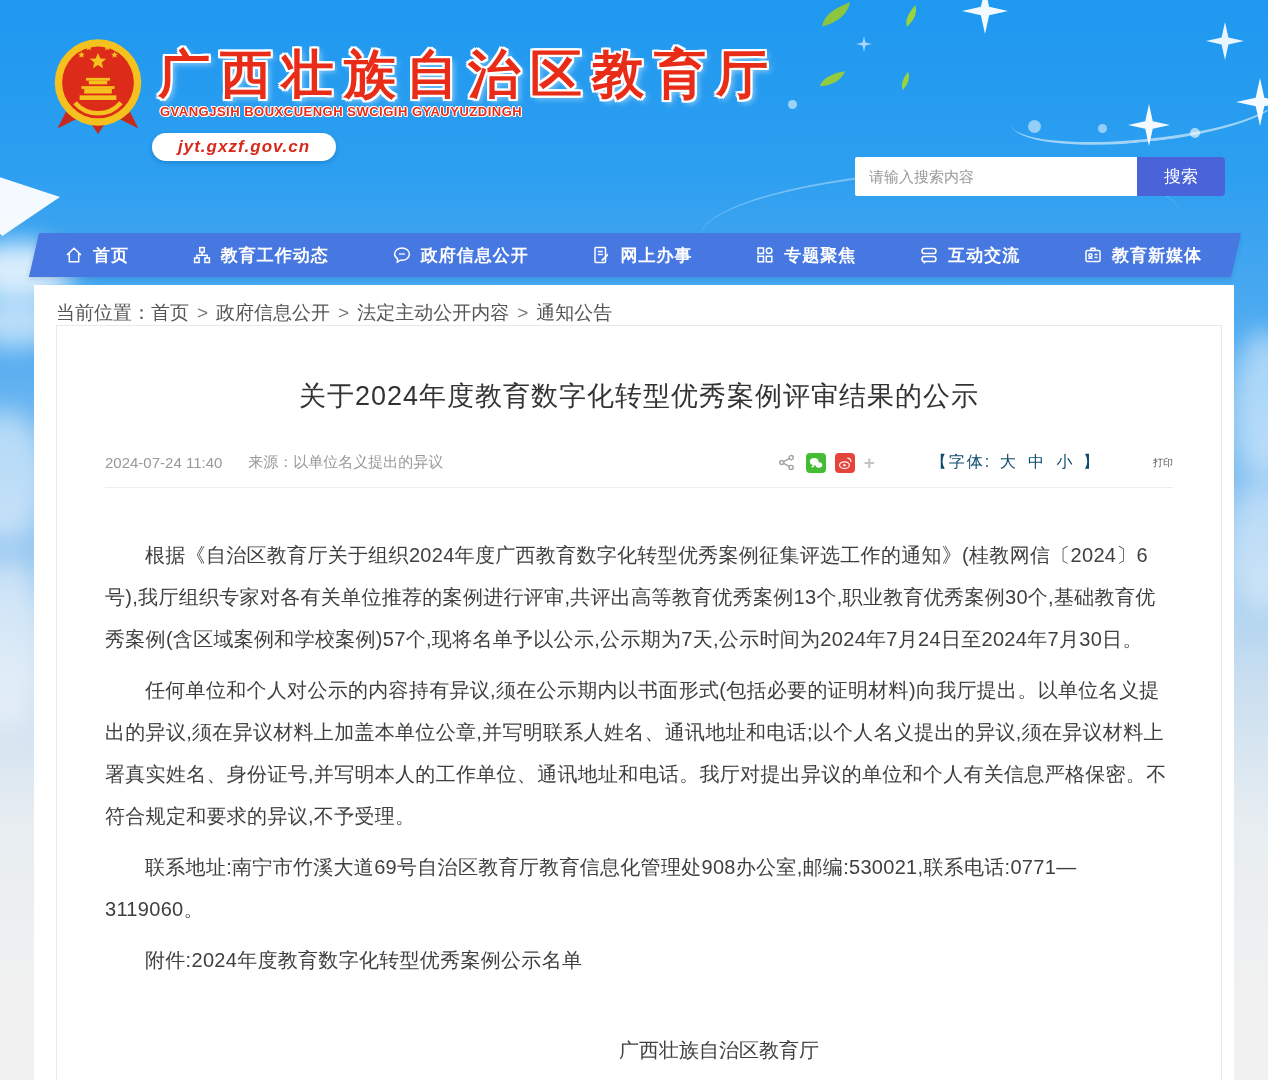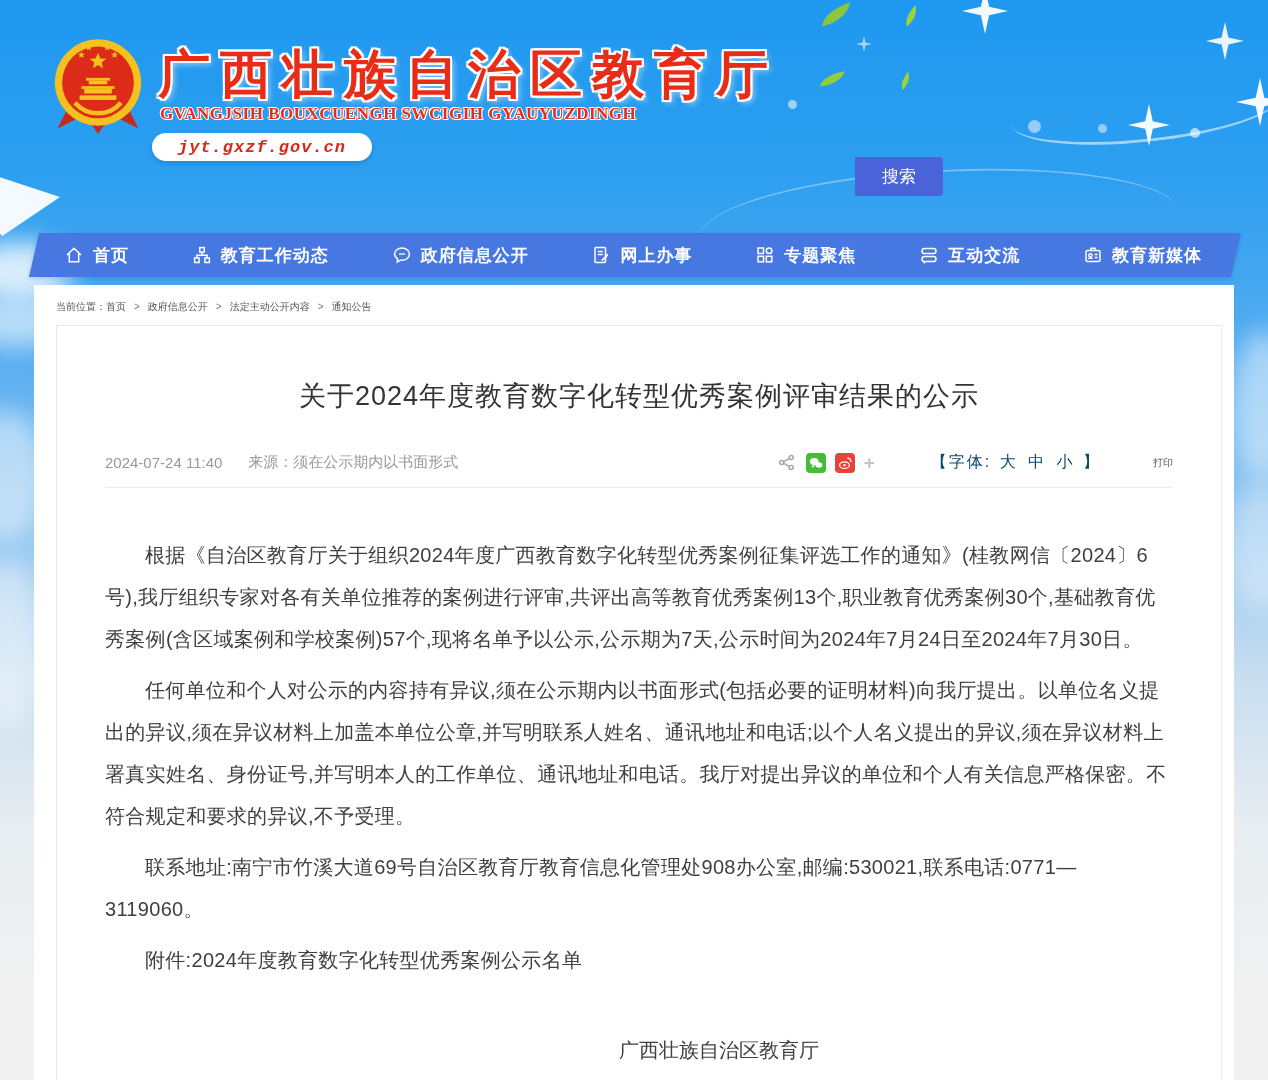--- a/index.html
+++ b/index.html
@@ -20,48 +20,48 @@
   .swoosh-tri { background:rgba(255,255,255,.95); clip-path:polygon(0 12%, 100% 46%, 22% 100%, 0 74%); }
 
   
   .header { position:absolute; left:0; top:0; width:1268px; height:233px; }
   .emblem { position:absolute; left:52px; top:34px; width:92px; height:108px; }
   .site-title { position:absolute; left:158px; top:40px; width:600px;
     font-size:52px; font-weight:bold; letter-spacing:10px; color:#e82c17; white-space:nowrap;
     font-family:"Liberation Serif","DejaVu Serif",serif;
     text-shadow:2px 0 0 #fff,-2px 0 0 #fff,0 2px 0 #fff,0 -2px 0 #fff,2px 2px 0 #fff,-2px -2px 0 #fff,2px -2px 0 #fff,-2px 2px 0 #fff,3px 3px 6px rgba(255,255,255,.6); }
   .site-subtitle { position:absolute; left:160px; top:104px; width:600px;
-    font-size:17px; font-weight:bold; letter-spacing:.5px; color:#e82c17; white-space:nowrap;
-    font-family:Liberation Serif, serif;
+    font-size:13px; font-weight:bold; letter-spacing:.5px; color:#e82c17; white-space:nowrap;
+    font-family:Liberation Sans, sans-serif;
     text-shadow:1px 0 0 #fff,-1px 0 0 #fff,0 1px 0 #fff,0 -1px 0 #fff,1px 1px 0 #fff,-1px -1px 0 #fff; }
   .url-pill { position:absolute; left:152px; top:133px; height:28px; padding:0 26px;
     background:#fff; border-radius:15px; display:flex; align-items:center;
     box-shadow:0 2px 4px rgba(0,60,120,.25); }
   .url-pill span { color:#d8281b; font-size:17px; font-weight:bold; font-style:italic;
-    font-family:Liberation Mono, monospace; letter-spacing:1px; }
+    font-family:Liberation Sans, sans-serif; letter-spacing:1px; }
 
   .search { position:absolute; left:855px; top:157px; display:flex; }
   .search input { width:282px; height:39px; border:0; outline:none; background:#fff;
     padding:0 14px; font-size:15px; color:#333; border-radius:2px 0 0 2px; }
   .search input::placeholder { color:#999; }
   .search button { width:88px; height:39px; border:0; background:#4a63d8; color:#fff;
     font-size:17px; cursor:pointer; border-radius:0 4px 4px 0; }
 
   
   .navbar { position:absolute; left:34px; top:233px; width:1202px; height:44px;
     background:#4777e0; transform:skewX(-13deg); box-shadow:0 2px 5px rgba(0,50,130,.18); }
   .nav-inner { width:100%; height:100%; transform:skewX(13deg); display:flex;
     align-items:center; justify-content:space-between; padding:0 34px 0 30px; }
   .nav-item { display:flex; align-items:center; gap:9px; color:#fff; cursor:pointer; }
   .nav-item .nav-icon { width:20px; height:20px; display:flex; }
   .nav-item .nav-label { font-size:17px; font-weight:bold; letter-spacing:1px; white-space:nowrap; }
 
   
   .content-panel { position:absolute; left:34px; top:285px; width:1200px; height:795px; background:#fff; }
-  .breadcrumb { padding:15px 0 0 22px; font-size:10px; color:#555; }
+  .breadcrumb { padding:15px 0 0 22px; font-size:19px; color:#555; }
   .breadcrumb a { color:#555; text-decoration:none; cursor:pointer; }
   .breadcrumb .sep { margin:0 8px; color:#777; }
 
   .article-box { position:absolute; left:22px; top:40px; width:1166px; height:760px;
     border:1px solid #e9e9e9; background:#fff; padding:0 48px; }
   .article-title { margin-top:52px; text-align:center; font-size:27px; font-weight:normal;
     color:#333; letter-spacing:1px; }
   .meta-row { margin-top:38px; display:flex; align-items:center; justify-content:space-between;
     padding-bottom:14px; border-bottom:1px solid #ececec; }
   .meta-left { display:flex; align-items:center; gap:26px; font-size:15px; color:#999; }
@@ -174,20 +174,21 @@
       </svg>
     </div>
 
     <h1 class="site-title">广西壮族自治区教育厅</h1>
     <div class="site-subtitle">GVANGJSIH BOUXCUENGH SWCIGIH GYAUYUZDINGH</div>
     <div class="url-pill">
       <span>jyt.gxzf.gov.cn</span>
     </div>
 
     <div class="search">
+      <input type="text" placeholder="请输入搜索内容" style="">
       <button>搜索</button>
     </div>
   </div>
 
   <div class="navbar">
     <div class="nav-inner">
 
       <div class="nav-item">
         <span class="nav-icon">
           <svg width="20" height="20" viewBox="0 0 20 20" fill="none" stroke="#fff" stroke-width="1.5">
@@ -274,21 +275,21 @@
       <span>当前位置：</span><a>首页</a><span class="sep">&gt;</span><a>政府信息公开</a><span class="sep">&gt;</span><a>法定主动公开内容</a><span class="sep">&gt;</span><a>通知公告</a>
     </div>
 
     <div class="article-box">
 
       <div class="article-title">关于2024年度教育数字化转型优秀案例评审结果的公示</div>
 
       <div class="meta-row">
         <div class="meta-left">
           <span>2024-07-24 11:40</span>
-          <span>来源：须在公示期内以书面形式</span>
+          <span>来源：以单位名义提出的异议</span>
         </div>
         <div class="meta-right">
           <div class="share-group">
             <span class="share-ico">
               <svg width="17" height="17" viewBox="0 0 16 16" fill="none" stroke="#a3a3a3" stroke-width="1.4">
                   <circle cx="12.4" cy="3.4" r="1.9"></circle>
                   <circle cx="3.5" cy="8" r="1.9"></circle>
                   <circle cx="12.4" cy="12.6" r="1.9"></circle>
                   <path d="M5.3 7.1 L10.6 4.3 M5.3 8.9 L10.6 11.7"></path>
                 </svg>

